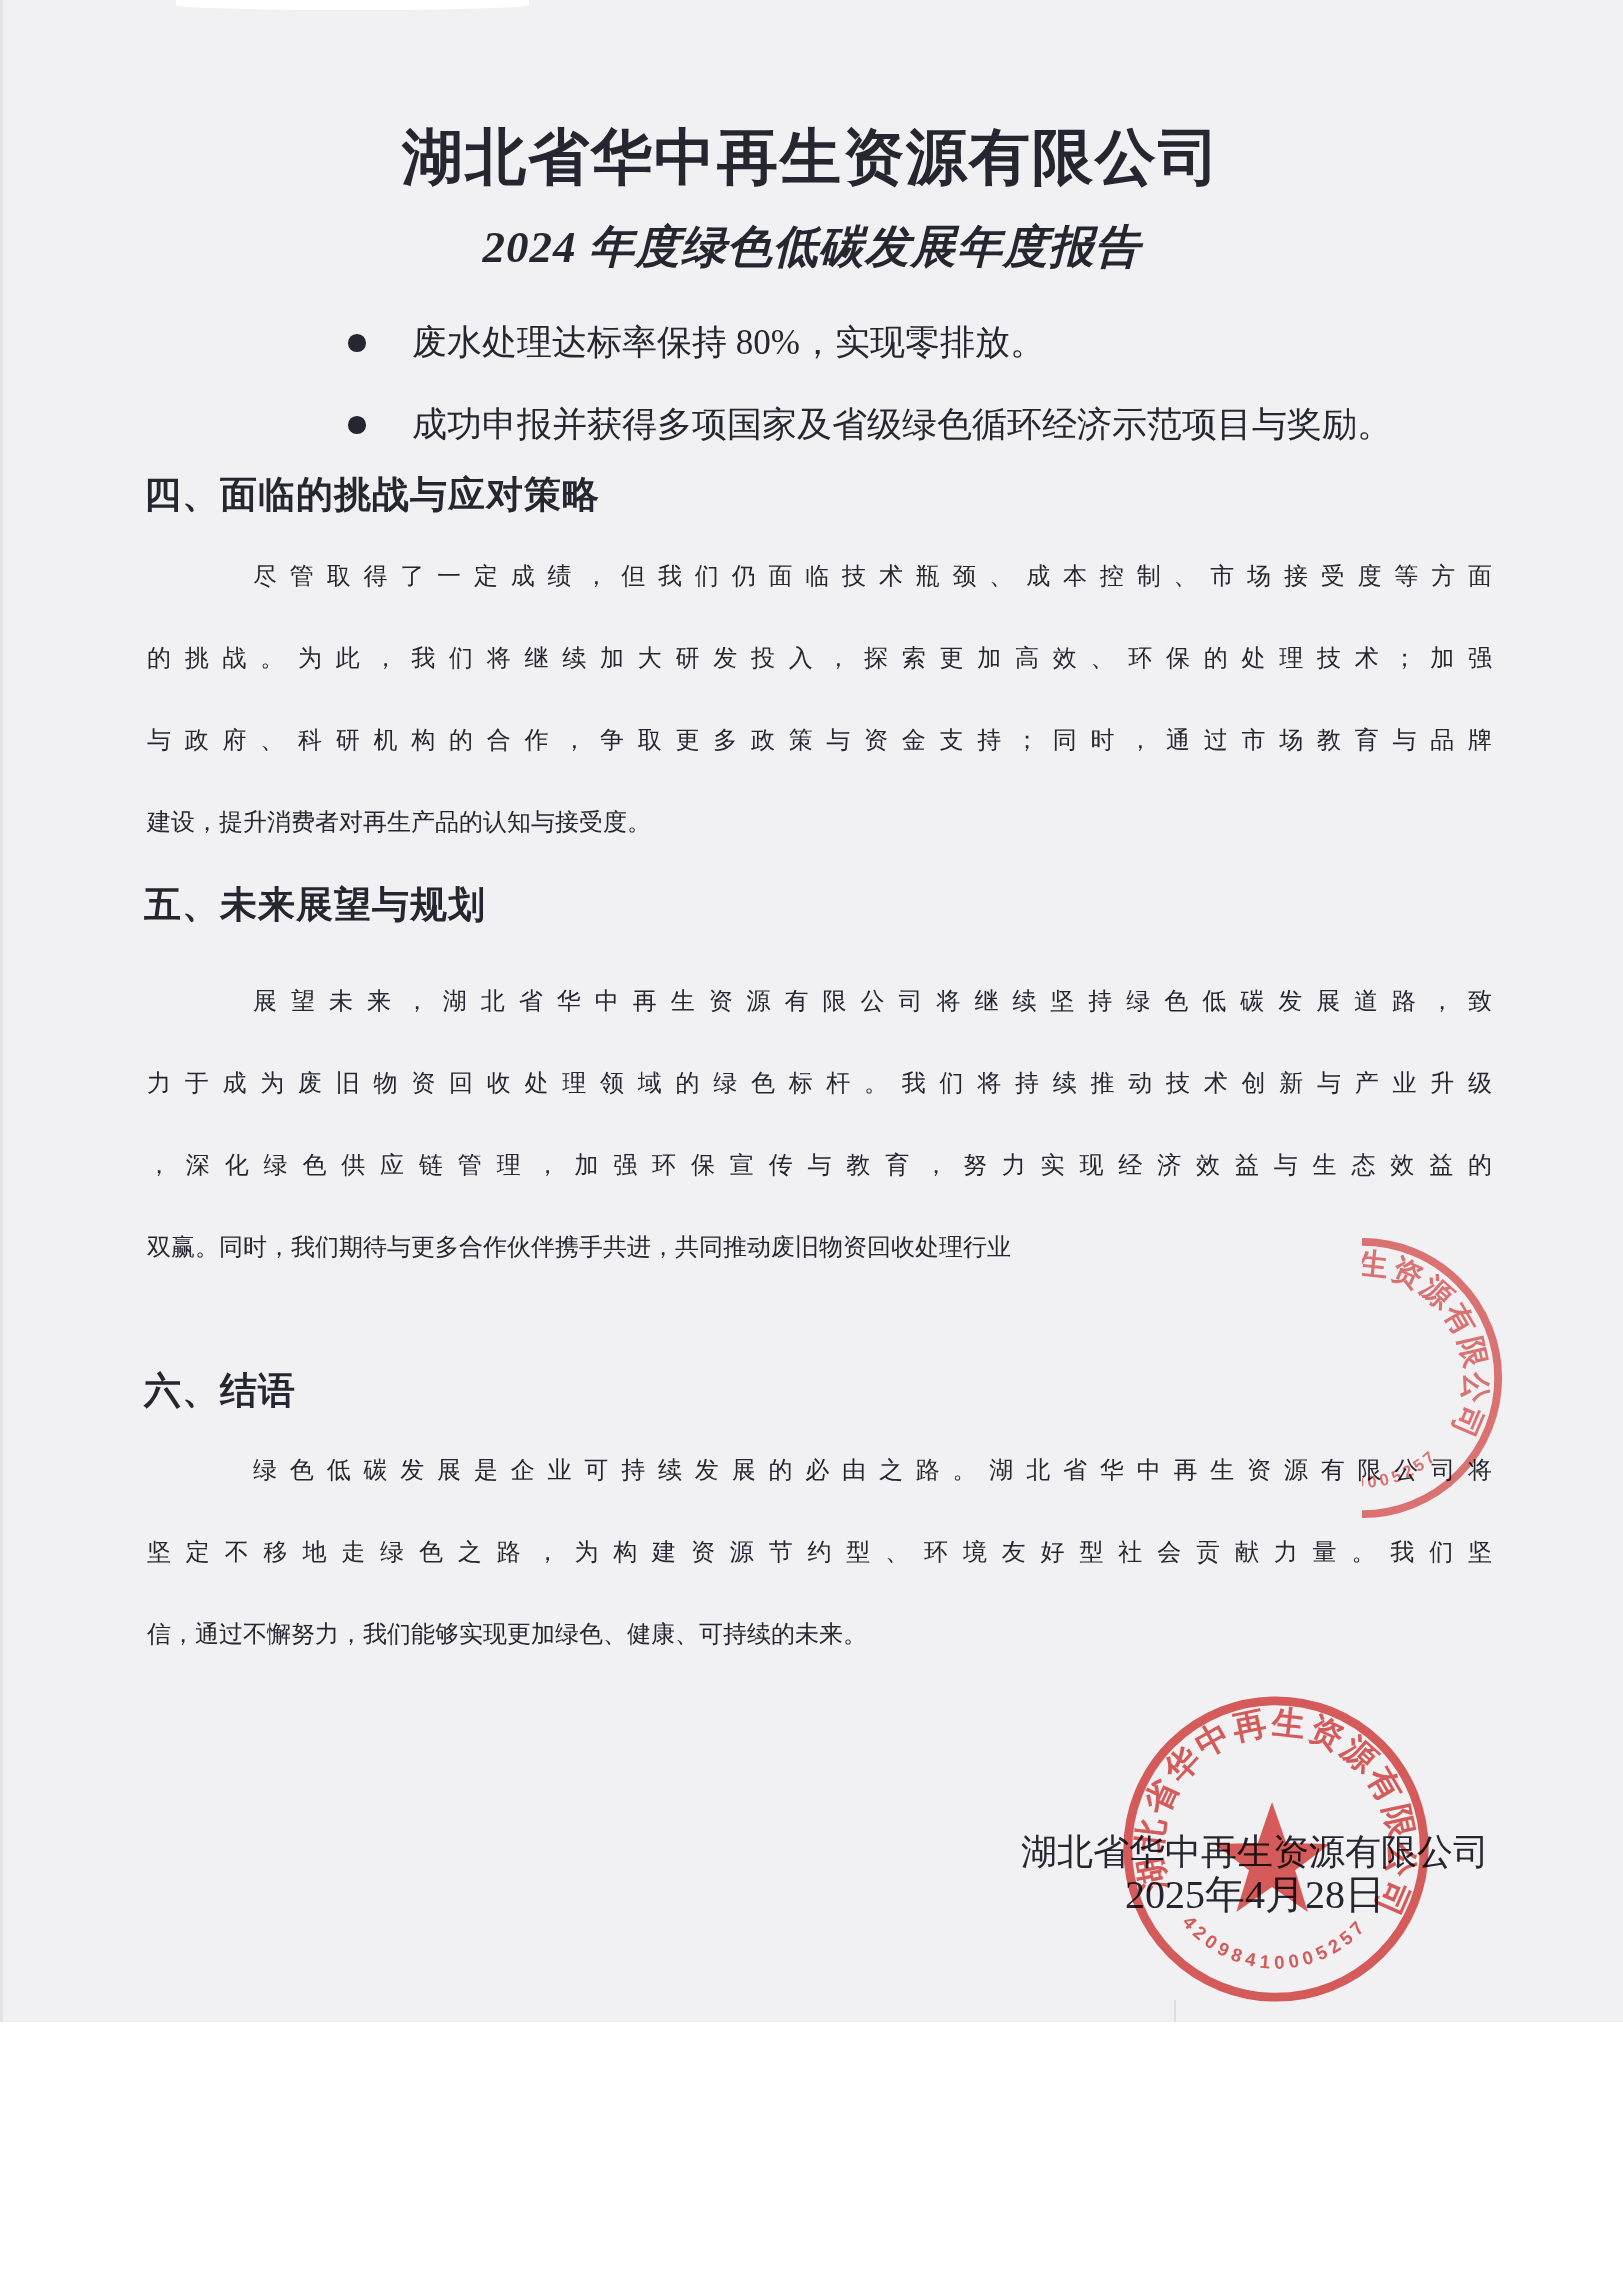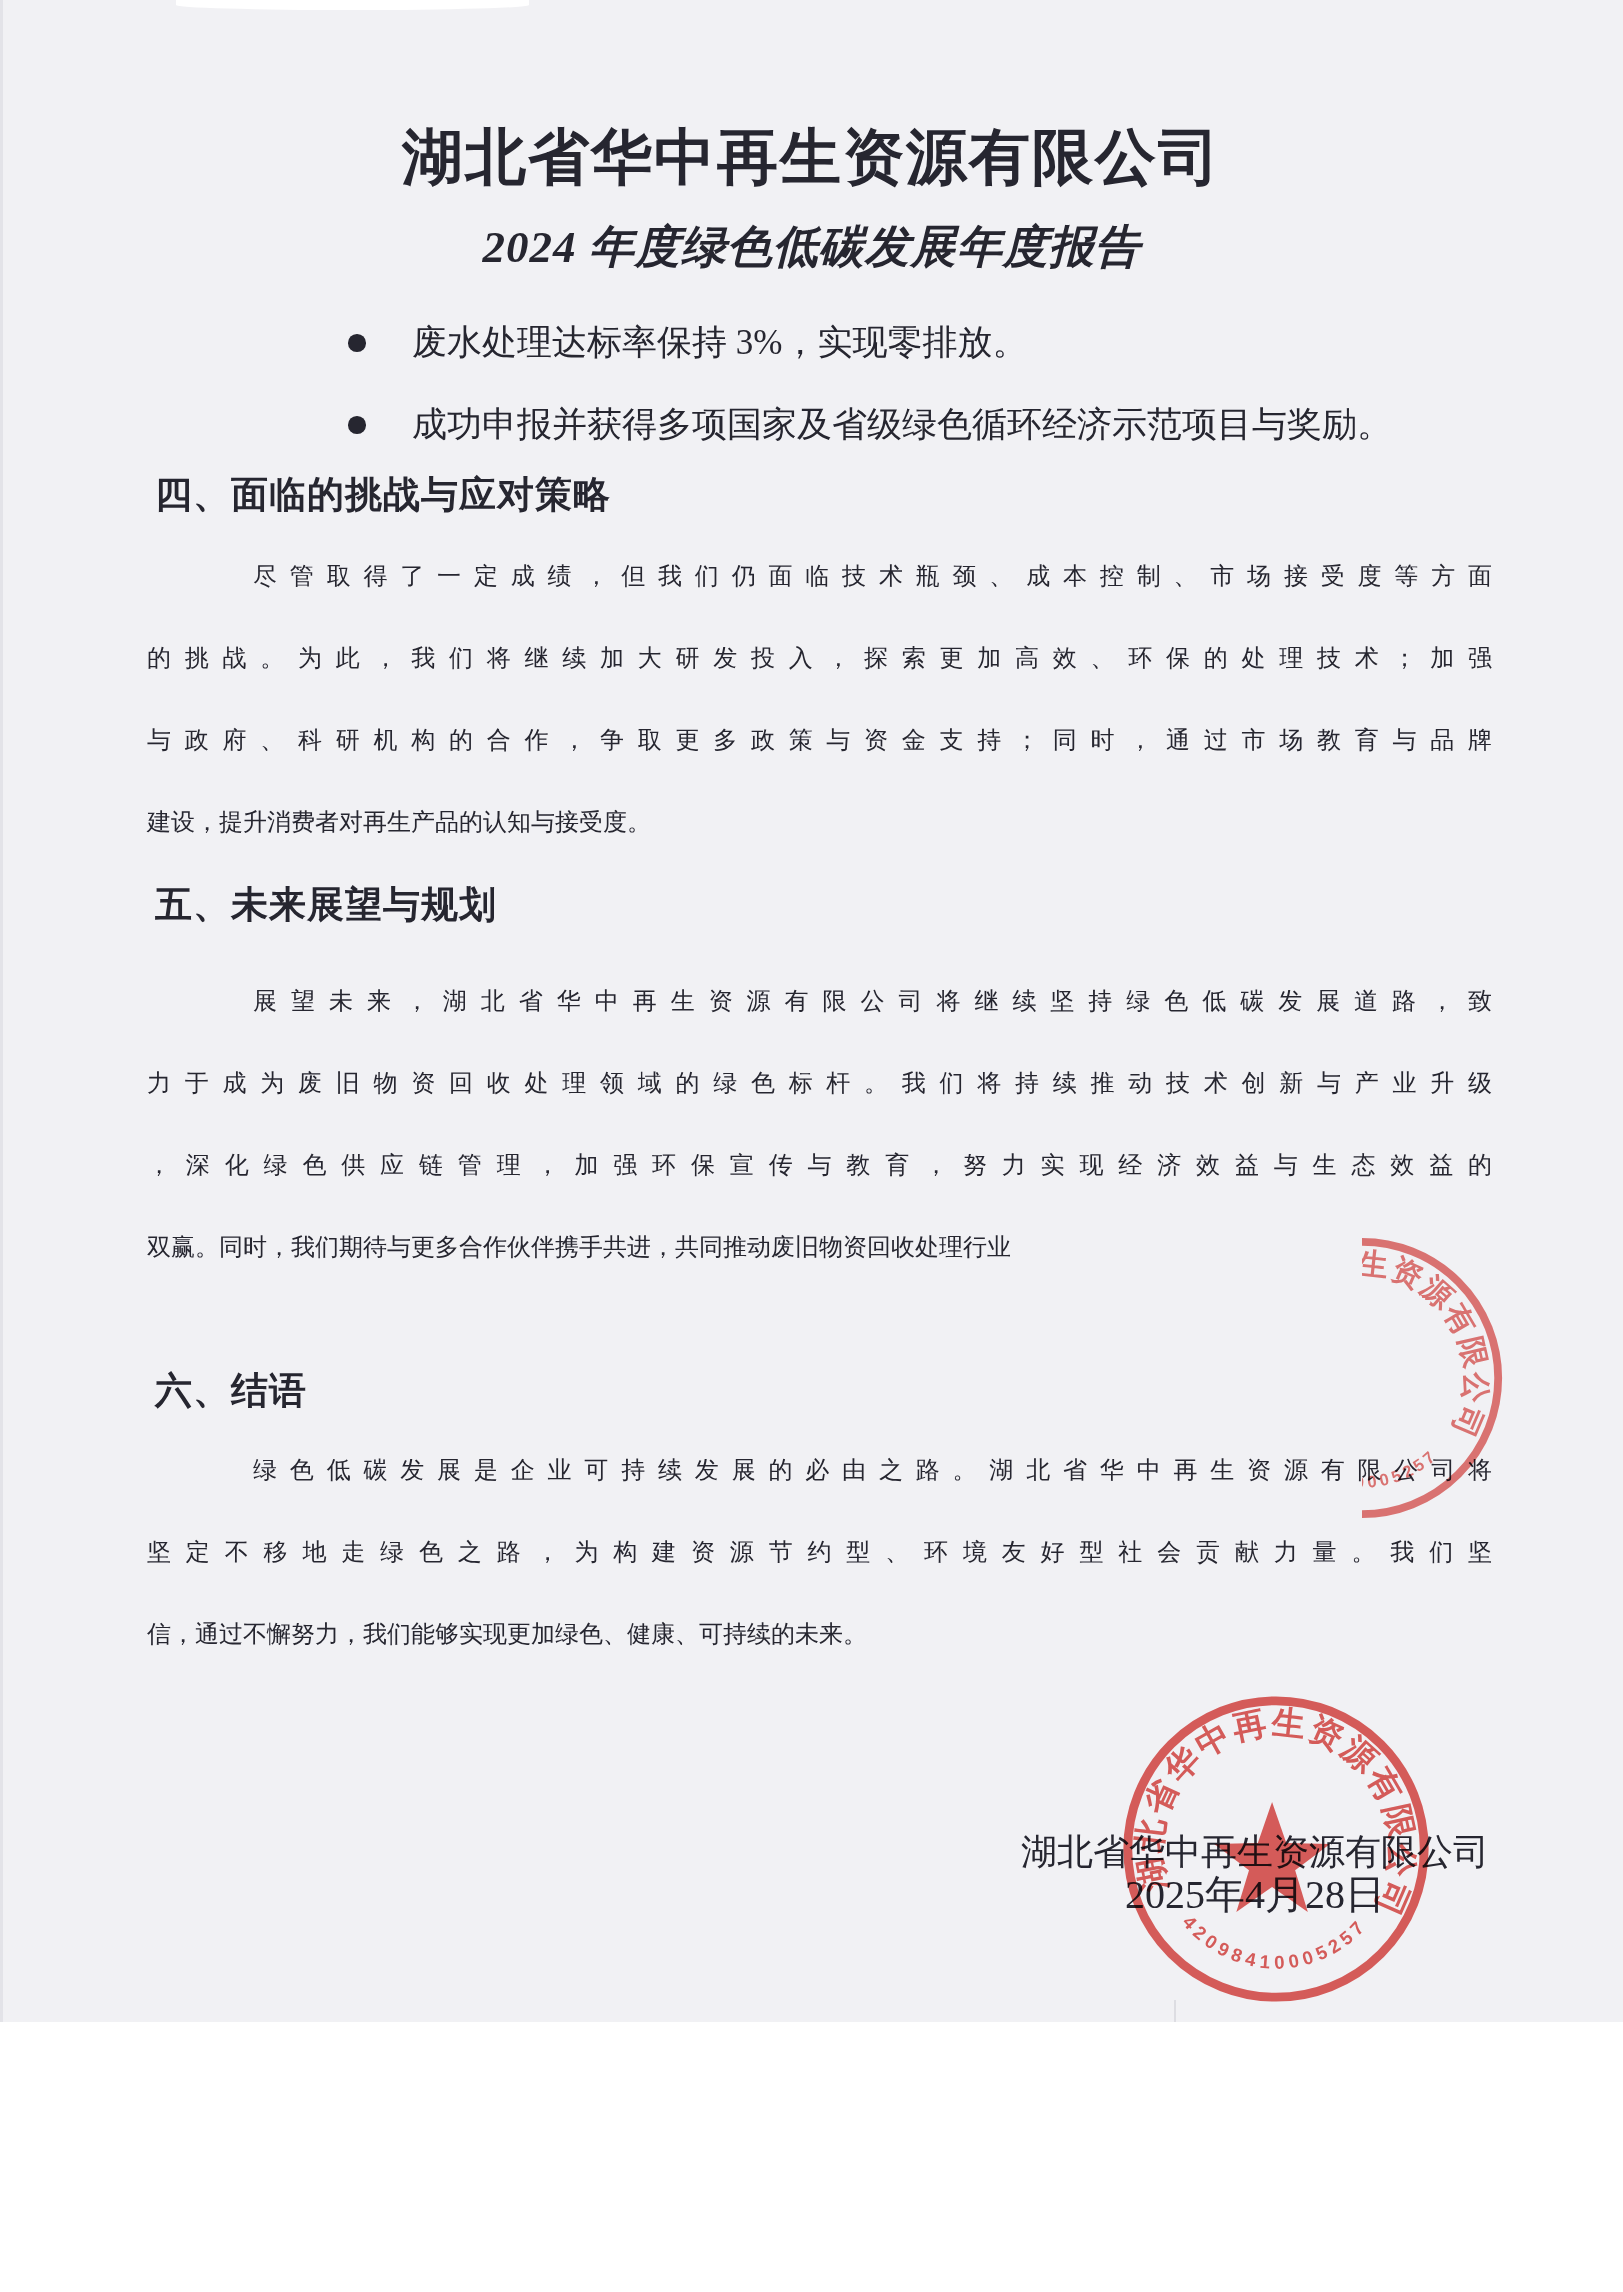--- a/index.html
+++ b/index.html
@@ -42,21 +42,21 @@
   
   .bullets{position:absolute;left:147px;top:302px;width:1345px;}
   .bullet-row{position:relative;height:82px;line-height:82px;padding-left:265px;font-size:35px;}
   .bullet-dot{
     position:absolute;left:201px;top:32px;width:17.6px;height:17.6px;border-radius:50%;
     background:var(--ink);
   }
 
   
   .sec-heading{
-    position:absolute;left:155px;width:1345px;
+    position:absolute;left:144px;width:1345px;
     font-family:"Liberation Sans","DejaVu Sans",sans-serif;
     font-size:37px;font-weight:700;line-height:82px;letter-spacing:1px;
   }
   .h4{top:454px;} .h5{top:864px;} .h6{top:1350px;}
   .para{position:absolute;left:147px;width:1345px;}
   .p4{top:535px;} .p5{top:960px;} .p6{top:1429px;}
   .pline{
     font-size:24px;line-height:82px;
     text-align:justify;text-align-last:justify;
     white-space:normal;
@@ -104,21 +104,21 @@
   <div class="scan-left-edge"></div>
 
   <div class="title-block">
     <div class="title-line1">湖北省华中再生资源有限公司</div>
     <div class="title-line2">2024 年度绿色低碳发展年度报告</div>
   </div>
 
   <div class="bullets">
     <div class="bullet-row">
       <span class="bullet-dot"></span>
-      <span>废水处理达标率保持 3%，实现零排放。</span>
+      <span>废水处理达标率保持 80%，实现零排放。</span>
     </div>
     <div class="bullet-row">
       <span class="bullet-dot"></span>
       <span>成功申报并获得多项国家及省级绿色循环经济示范项目与奖励。</span>
     </div>
   </div>
 
   <div class="sec-heading h4">四、面临的挑战与应对策略</div>
   <div class="para indent p4">
       <div class="pline">尽管取得了一定成绩，但我们仍面临技术瓶颈、成本控制、市场接受度等方面</div>

